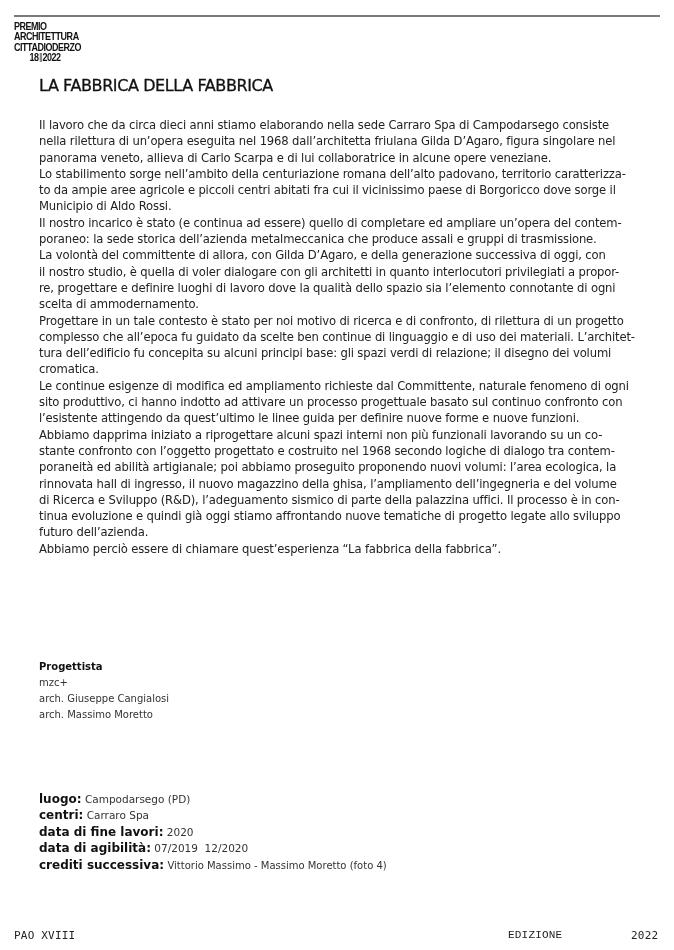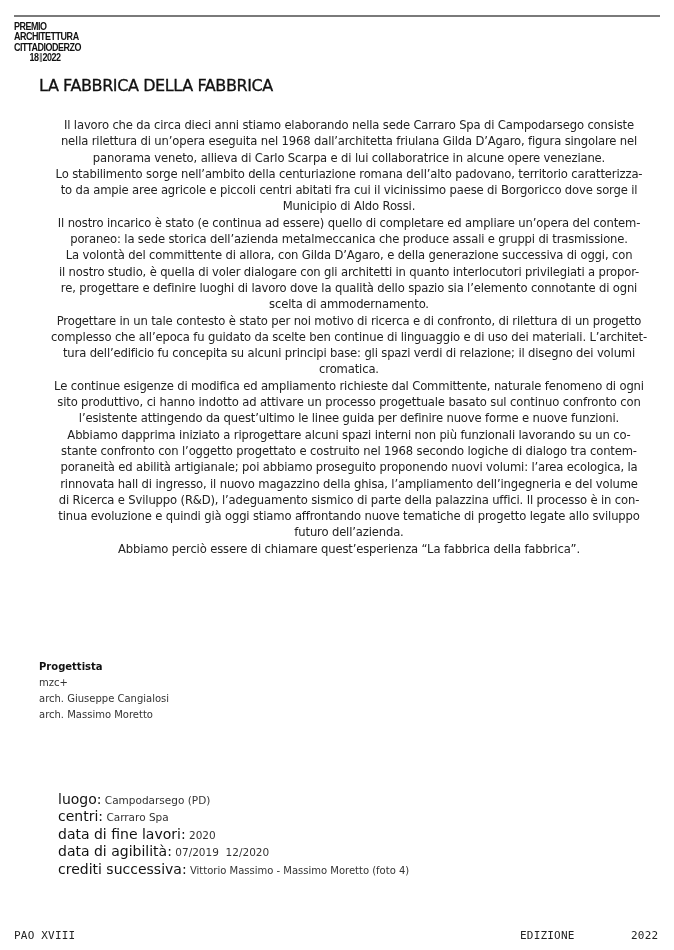--- a/index.html
+++ b/index.html
@@ -61,21 +61,20 @@
     }
     .body-text {
       position: absolute;
       left: 39px;
       top: 117px;
       width: 620px;
       font-size: 11.6px;
       line-height: 16.3px;
       color: #222;
       letter-spacing: -0.15px;
-      text-align: center;
     }
     .body-text p {
       margin: 0;
       white-space: nowrap;
     }
     .credits-block {
       position: absolute;
       left: 39px;
       top: 659px;
       font-size: 10px;
@@ -90,36 +89,35 @@
     .info-block {
       position: absolute;
       left: 39px;
       top: 791px;
       font-size: 10.5px;
       line-height: 16.4px;
       color: #333;
     }
     .info-block .row { white-space: nowrap; }
     .info-block .lbl {
-      font-weight: normal;
-      font-size: 14px;
+      font-weight: bold;
+      font-size: 12px;
       color: #111;
-      margin-left: 19px;
     }
     .info-block .val-small { font-size: 10px; }
     .footer {
       position: absolute;
       top: 929px;
       font-family: "DejaVu Sans Mono", monospace;
       font-size: 11px;
       color: #222;
       letter-spacing: 0.2px;
     }
     .footer-left { left: 14px; }
-    .footer-mid { left: 520px; }
+    .footer-mid { left: 508px; font-family: Liberation Mono, monospace; }
     .footer-right { left: 631px; }
   </style>
 </head>
 <body>
 
 <div class="top-rule"></div>
 
 <div class="logo">
   <span class="line">PREMIO</span>
   <span class="line">ARCHITETTURA</span>

